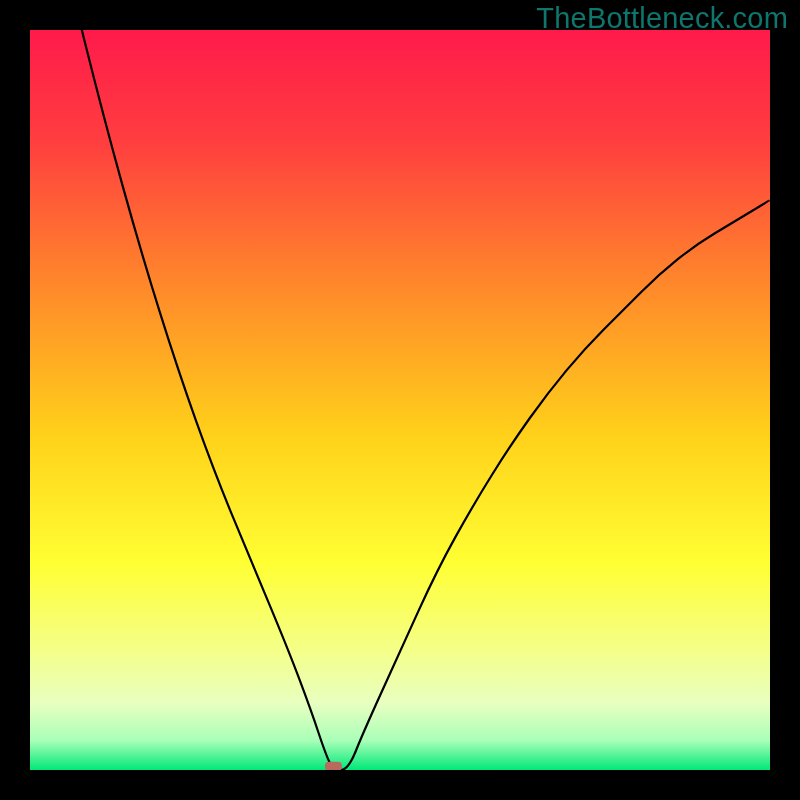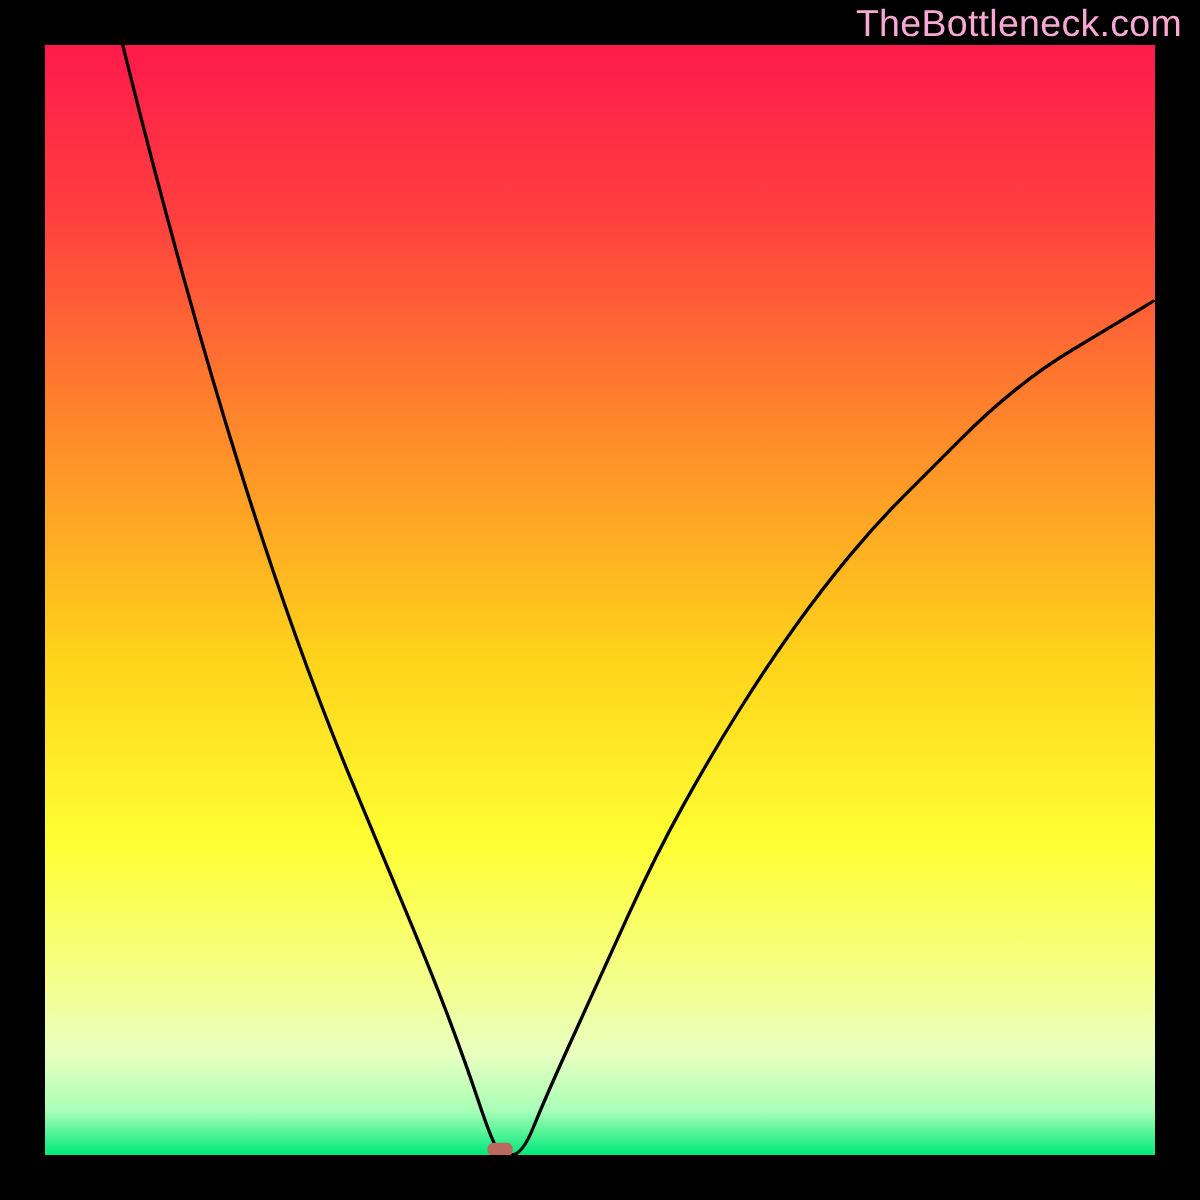--- a/index.html
+++ b/index.html
@@ -22,22 +22,22 @@
     left: 30px;
     top: 30px;
     width: 740px;
     height: 740px;
     overflow: hidden;
   }
   .watermark {
     position: absolute;
     top: 2px;
     right: 12px;
-    color: #f9a8d4;
-    font-size: 25px;
+    color: #0f766e;
+    font-size: 29px;
     font-weight: 400;
     letter-spacing: 0.2px;
     font-family: Arial, sans-serif;
   }
   svg { display: block; }
 </style>
 </head>
 <body>
 
 <div class="frame">

